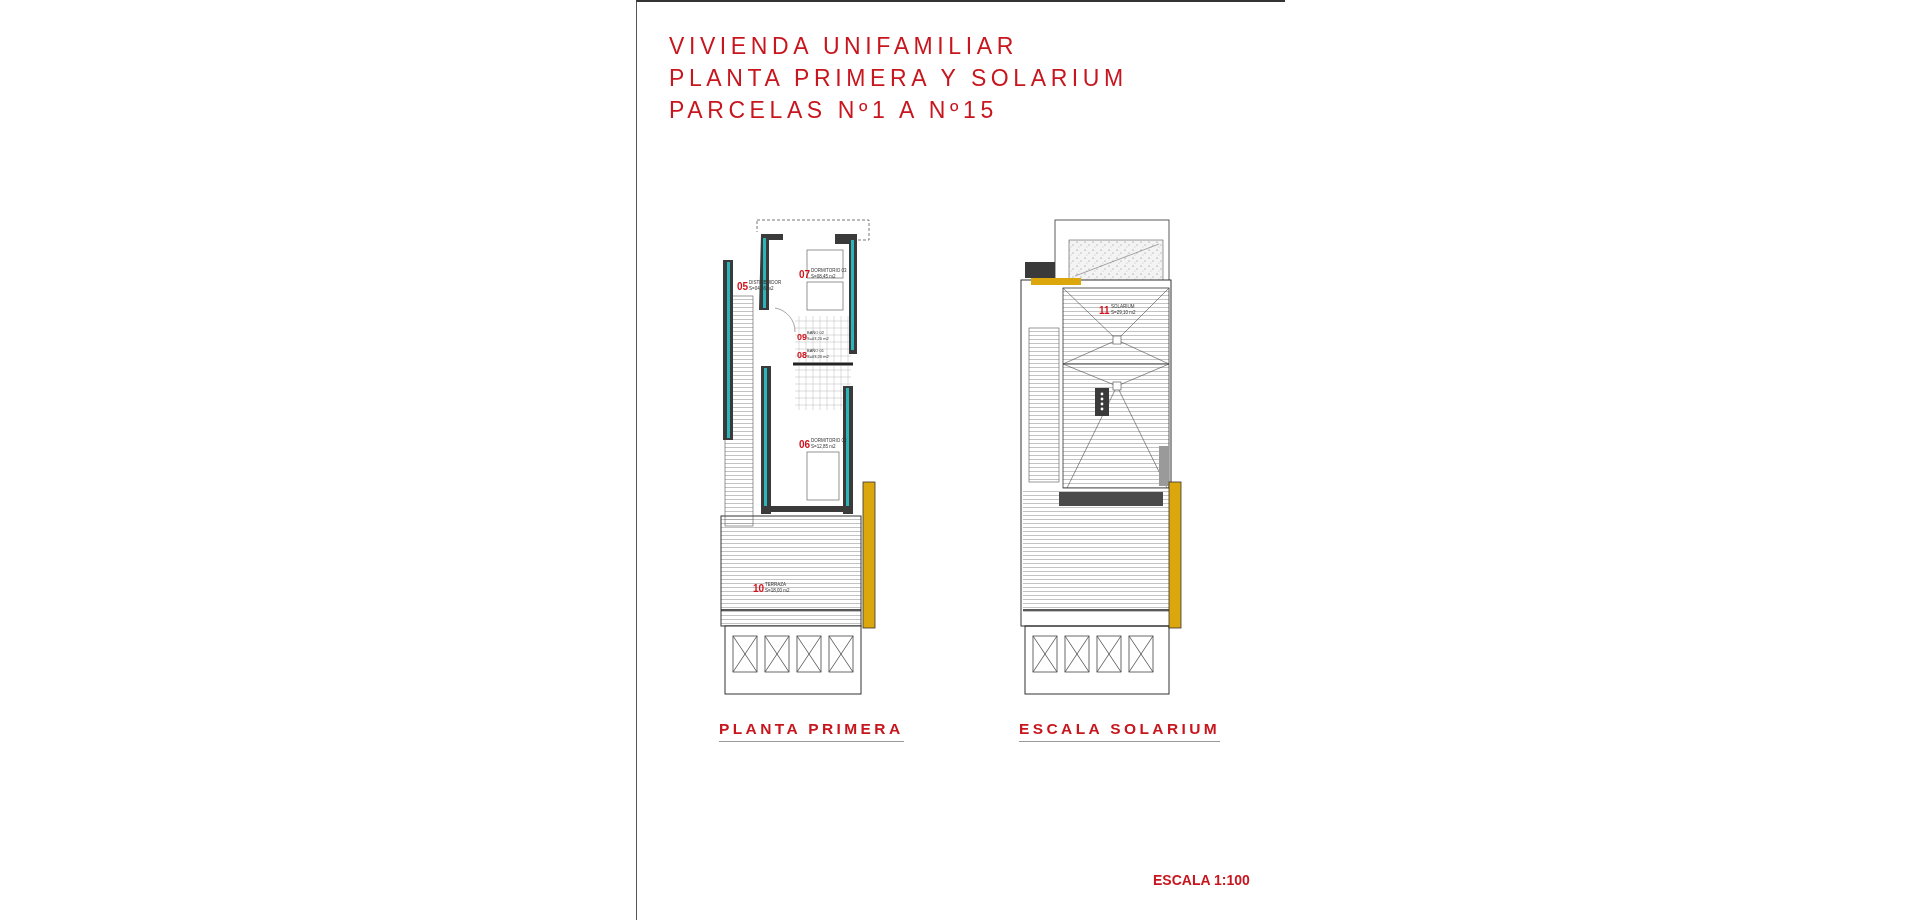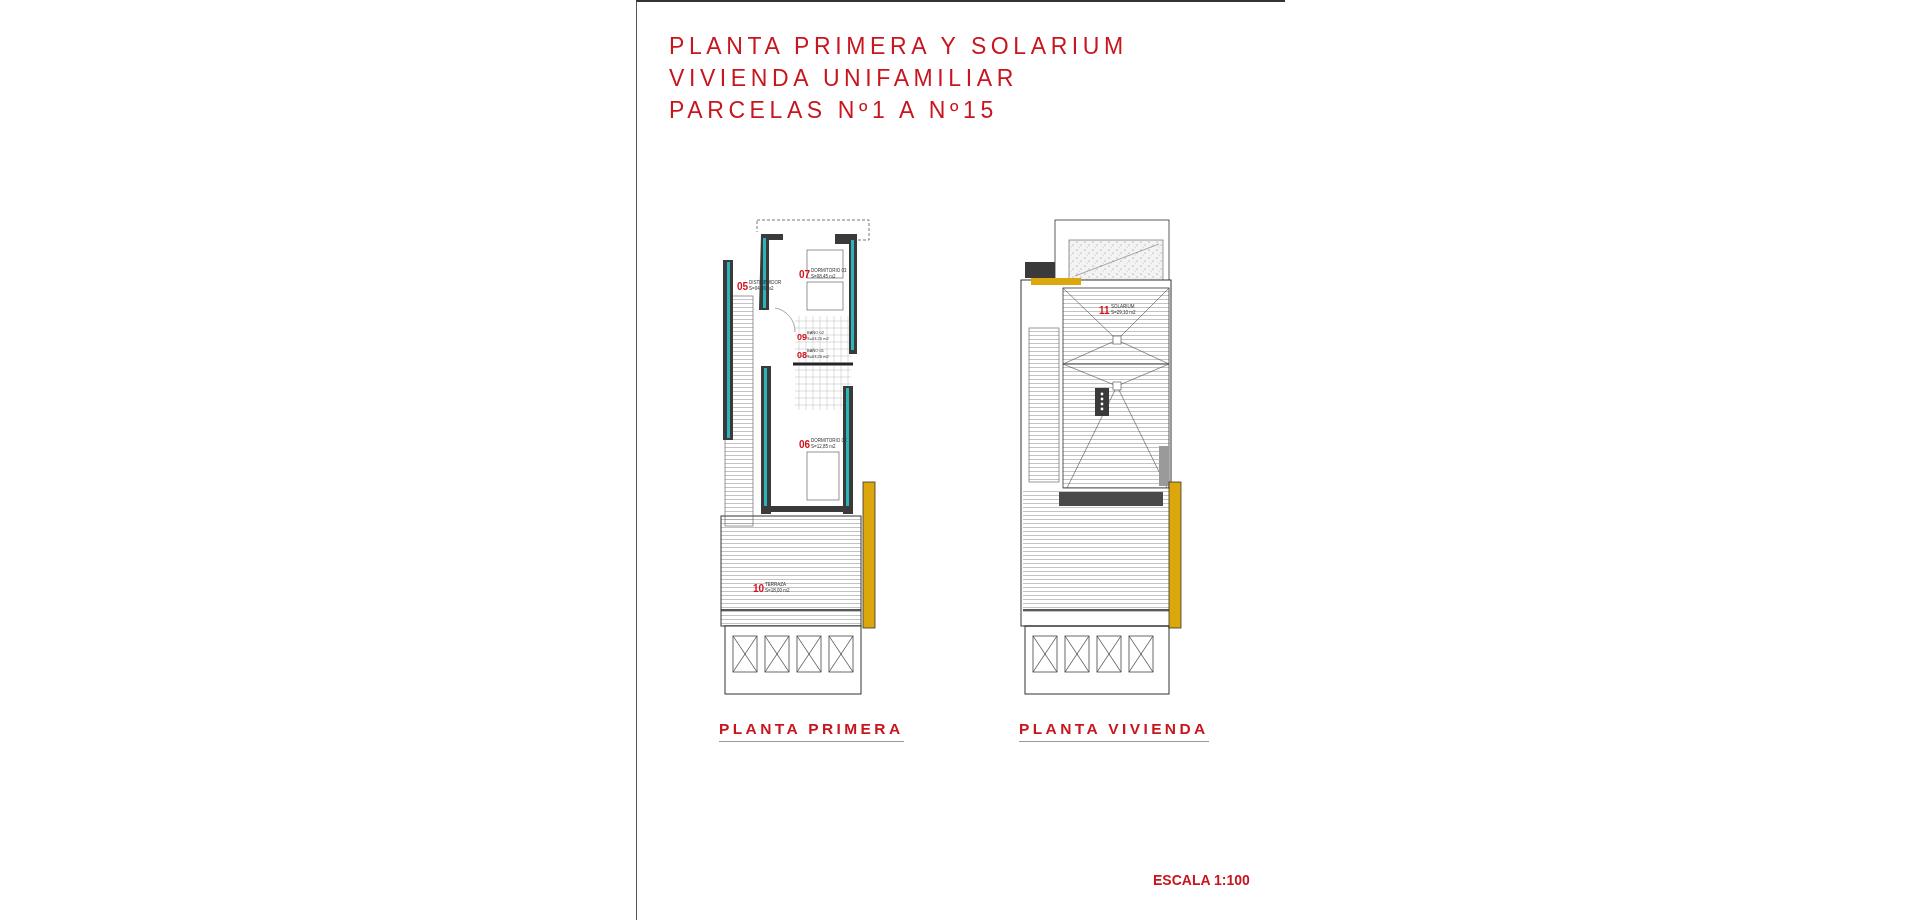--- a/index.html
+++ b/index.html
@@ -11,22 +11,22 @@
   .scale{position:absolute;left:516px;top:870px;color:#c8161e;font-size:14px;font-weight:bold;white-space:nowrap;}
   svg.plan{position:absolute;top:214px;}
   .rlabel-num{font-family:"Liberation Sans",sans-serif;font-weight:bold;fill:#d4121c;}
   .rlabel-txt{font-family:"Liberation Sans",sans-serif;fill:#333;}
 </style>
 </head>
 <body>
 
 <div class="page">
   <div class="title">
+    <div>VIVIENDA UNIFAMILIAR</div>
     <div>PLANTA PRIMERA Y SOLARIUM</div>
-    <div>VIVIENDA UNIFAMILIAR</div>
     <div>PARCELAS Nº1 A Nº15</div>
   </div>
 
   <svg class="plan" style="left:78px" width="200" height="496" viewBox="0 0 200 496">
     <defs>
       <pattern id="hatch" width="6" height="4" patternUnits="userSpaceOnUse">
         <line x1="0" y1="3.5" x2="6" y2="3.5" stroke="#9a9a9a" stroke-width="0.6"></line>
       </pattern>
       <pattern id="tiles" width="7" height="7" patternUnits="userSpaceOnUse">
         <rect width="7" height="7" fill="#fff" stroke="#bbb" stroke-width="0.5"></rect>
@@ -185,15 +185,15 @@
     <rect x="150" y="266" width="12" height="146" fill="#dca70c" stroke="#333" stroke-width="0.8"></rect>
 
     <g>
       <text class="rlabel-num" x="80" y="98" font-size="10">11</text>
       <text class="rlabel-txt" x="92" y="92" font-size="4.5">SOLARIUM</text>
       <text class="rlabel-txt" x="92" y="98" font-size="4.5">S=29,10 m2</text>
     </g>
   </svg>
 
   <div class="plan-label" style="left:82px">PLANTA PRIMERA</div>
-  <div class="plan-label" style="left:382px">PLANTA VIVIENDA</div>
+  <div class="plan-label" style="left:382px">ESCALA SOLARIUM</div>
   <div class="scale">ESCALA 1:100</div>
 </div>
 
 </body></html>

